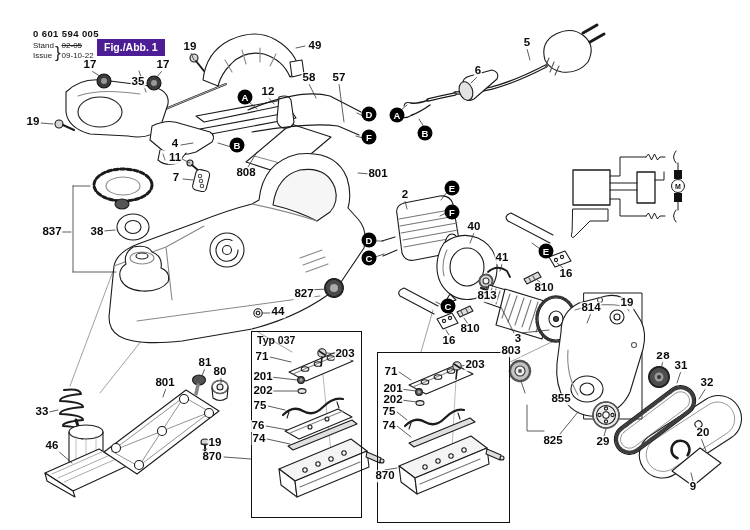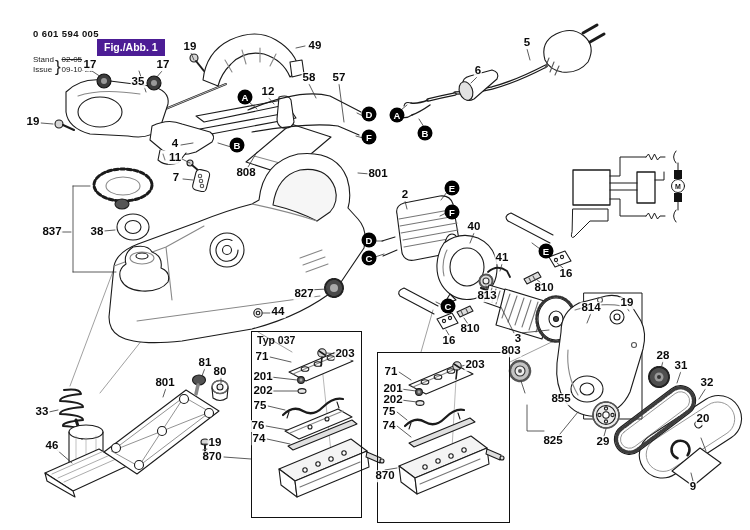--- a/index.html
+++ b/index.html
@@ -6,21 +6,21 @@
   #page{position:relative;width:750px;height:530px;background:#ffffff;overflow:hidden;
         font-family:"Liberation Sans",sans-serif;}
   #art{position:absolute;left:0;top:0;}
   #labels-layer,#letters-layer{position:absolute;left:0;top:0;width:750px;height:530px;pointer-events:none;}
   .plabel{position:absolute;transform:translate(-50%,-50%);font:bold 11.5px "Liberation Sans",sans-serif;
           color:#0a0a0a;line-height:1;white-space:nowrap;background:rgba(255,255,255,.88);padding:0 1px;}
   .lcirc{position:absolute;transform:translate(-50%,-50%);width:15px;height:15px;border-radius:50%;
          background:#000;color:#fff;font:bold 9.5px/15px "Liberation Sans",sans-serif;text-align:center;}
   .titleblock{position:absolute;left:33px;top:28px;color:#111;}
   .partno{font-weight:bold;font-size:9.5px;letter-spacing:.4px;}
-  .rev{display:flex;align-items:flex-end;margin-top:16px;font-size:8px;color:#222;}
+  .rev{display:flex;align-items:flex-end;margin-top:2px;font-size:8px;color:#222;}
   .revcol{display:flex;flex-direction:column;line-height:10px;}
   .brace{font-size:17px;font-weight:normal;margin:0 1px;line-height:17px;}
   .strike{text-decoration:line-through;}
   .figbadge{position:absolute;left:97px;top:39px;background:#4c1d95;color:#fff;
             font:bold 10.5px "Liberation Sans",sans-serif;padding:2px 7px 3px 7px;}
   .typbox{position:absolute;border:1.4px solid #111;}
   #typbox1{left:251px;top:331px;width:109px;height:185px;}
   #typbox2{left:377px;top:352px;width:131px;height:169px;}
   .typlabel{position:absolute;left:5px;top:2px;font:bold 10.5px "Liberation Sans",sans-serif;color:#111;}
   .notes{position:absolute;left:517px;top:460px;font-size:8.5px;line-height:13.8px;color:#222;}
@@ -414,25 +414,25 @@
       <div class="plabel" style="left: 52px; top: 232px;">837</div>
       <div class="plabel" style="left: 97px; top: 232px;">38</div>
       <div class="plabel" style="left: 304px; top: 294px;">827</div>
       <div class="plabel" style="left: 278px; top: 312px;">44</div>
       <div class="plabel" style="left: 518px; top: 339px;">3</div>
       <div class="plabel" style="left: 511px; top: 351px;">803</div>
       <div class="plabel" style="left: 591px; top: 308px;">814</div>
       <div class="plabel" style="left: 627px; top: 303px;">19</div>
       <div class="plabel" style="left: 525px; top: 399px; margin-left: 36px;">855</div>
       <div class="plabel" style="left: 553px; top: 441px;">825</div>
-      <div class="plabel" style="left: 663px; top: 356px;">28</div>
+      <div class="plabel" style="left: 663px; top: 356px; font-family: Liberation Mono, monospace;">28</div>
       <div class="plabel" style="left: 681px; top: 366px;">31</div>
       <div class="plabel" style="left: 707px; top: 383px;">32</div>
       <div class="plabel" style="left: 603px; top: 442px;">29</div>
-      <div class="plabel" style="left: 703px; top: 419px;">20</div>
+      <div class="plabel" style="left: 703px; top: 433px;">20</div>
       <div class="plabel" style="left: 693px; top: 487px;">9</div>
       <div class="plabel" style="left: 42px; top: 412px;">33</div>
       <div class="plabel" style="left: 52px; top: 446px;">46</div>
       <div class="plabel" style="left: 165px; top: 383px;">801</div>
       <div class="plabel" style="left: 205px; top: 363px;">81</div>
       <div class="plabel" style="left: 220px; top: 372px;">80</div>
       <div class="plabel" style="left: 215px; top: 443px;">19</div>
       <div class="plabel" style="left: 212px; top: 457px;">870</div>
       <div class="plabel" style="left: 262px; top: 357px;">71</div>
       <div class="plabel" style="left: 345px; top: 354px;">203</div>

